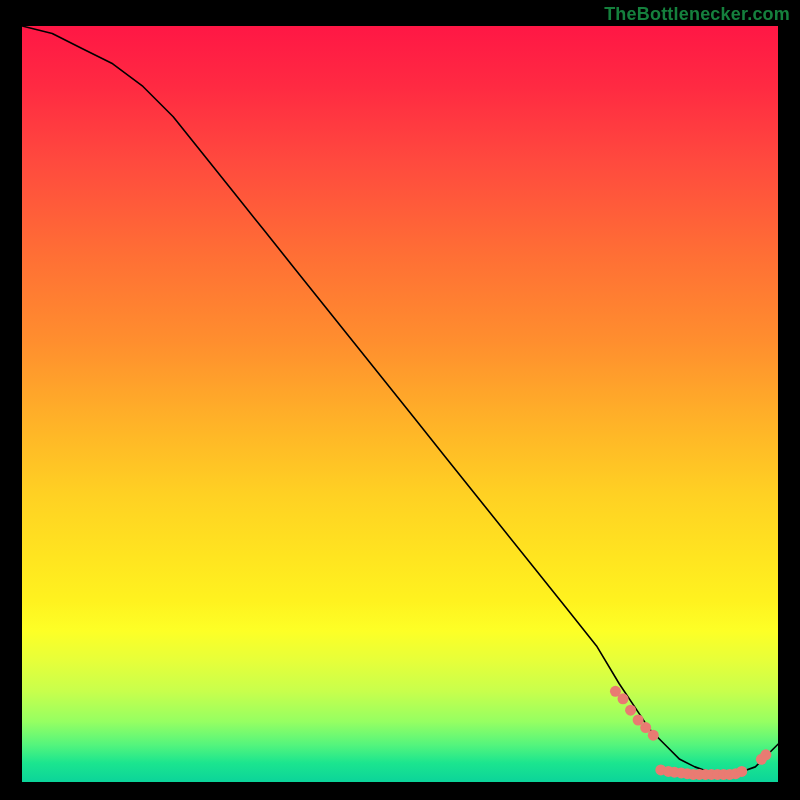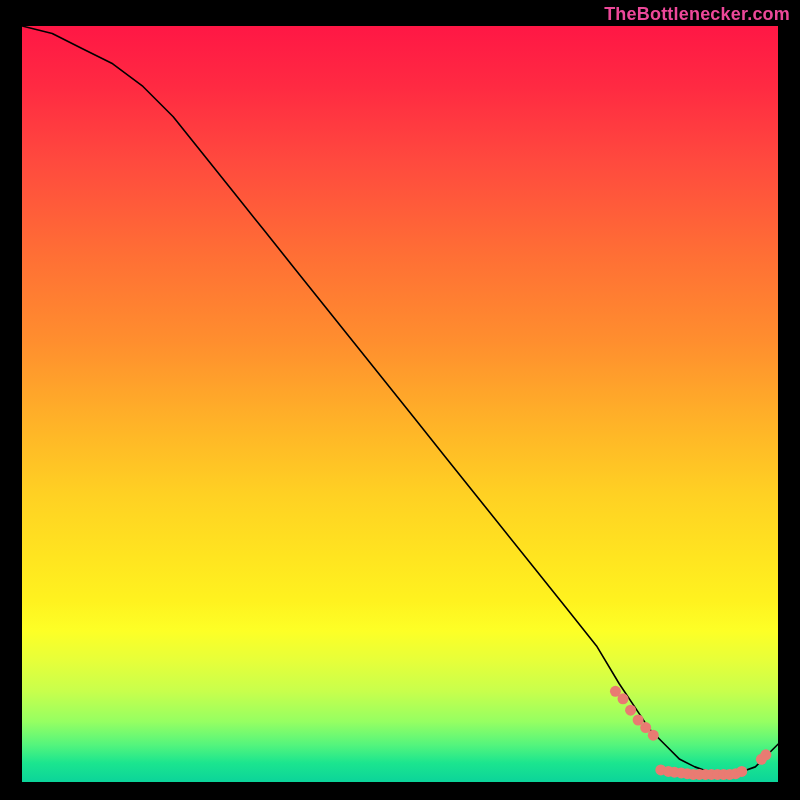--- a/index.html
+++ b/index.html
@@ -7,21 +7,21 @@
   .frame {
     width: 800px;
     height: 800px;
     background: #000;
     position: relative;
   }
   .attribution {
     position: absolute;
     top: 4px;
     right: 10px;
-    color: #ec4899;
+    color: #15803d;
     font-family: Arial, Helvetica, sans-serif;
     font-size: 18px;
     font-weight: 600;
     letter-spacing: 0.2px;
   }
   .plot {
     position: absolute;
     left: 22px;
     top: 26px;
     width: 756px;

